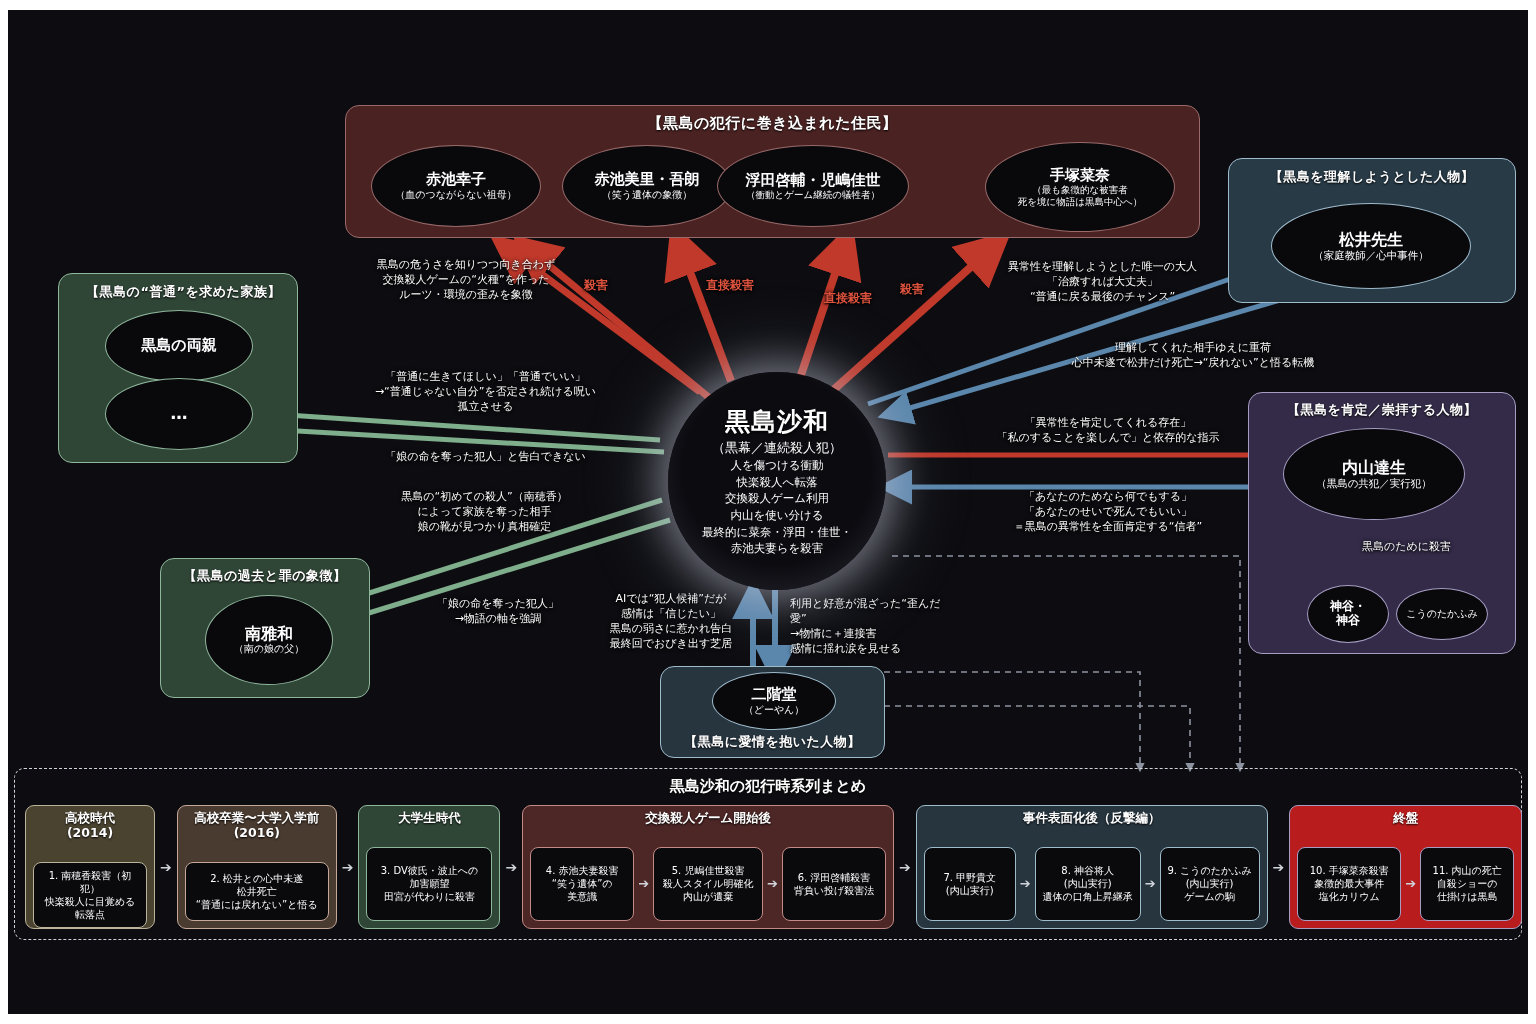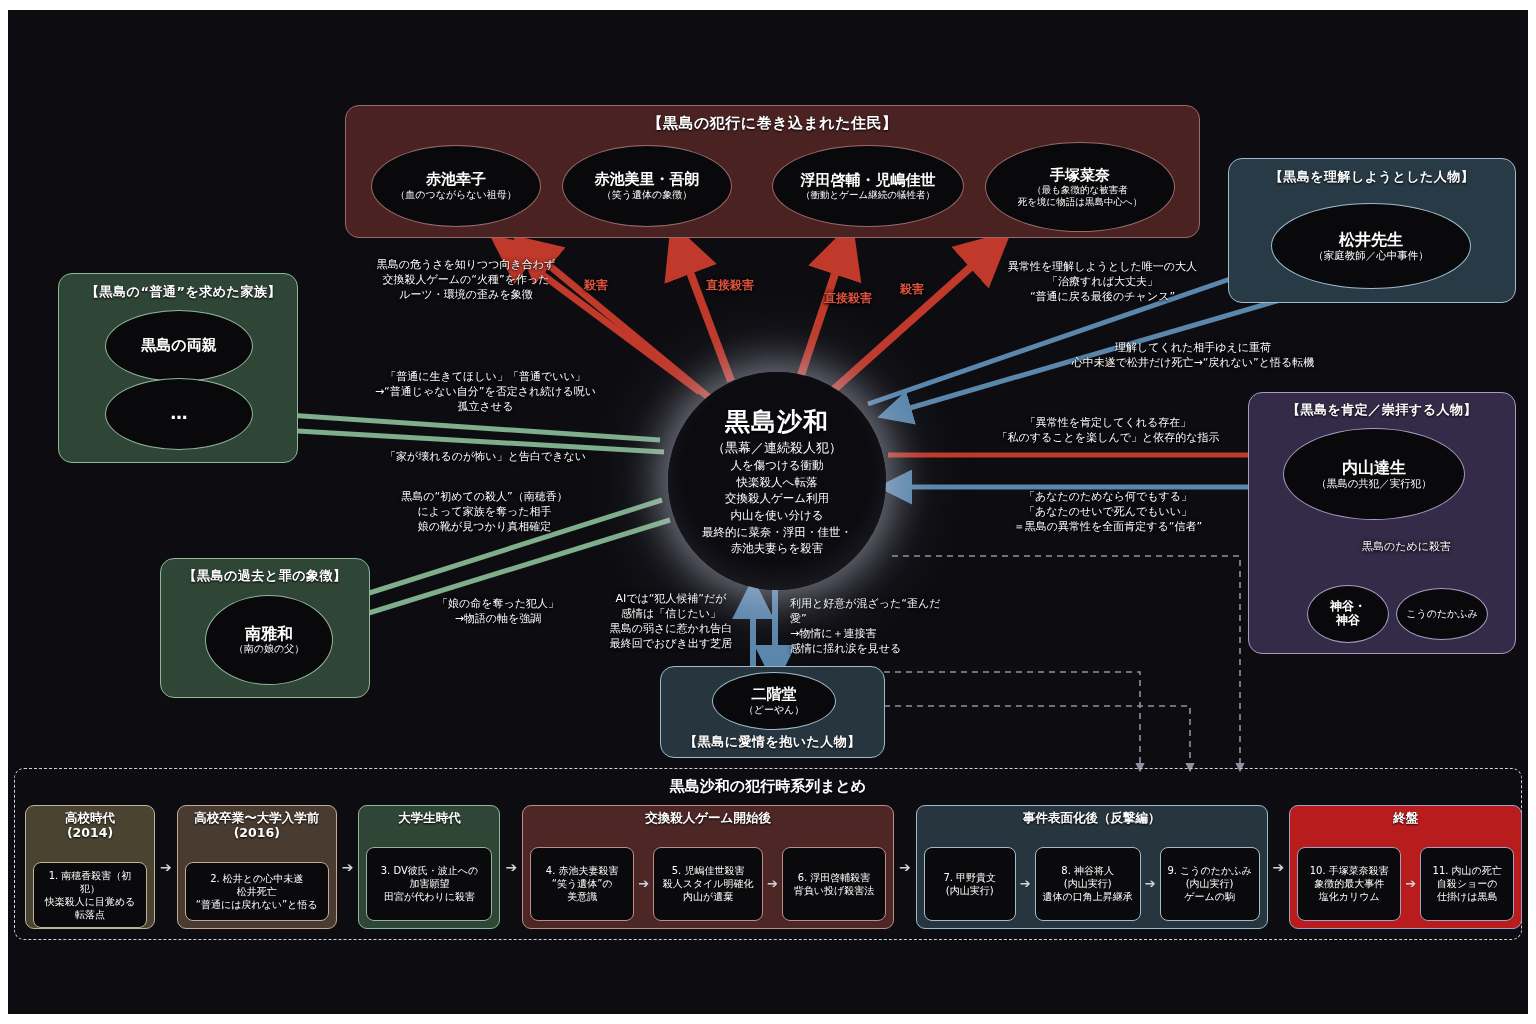--- a/index.html
+++ b/index.html
@@ -239,21 +239,21 @@
   <div class="ellipse" style="left:562px; top:145px; width:170px; height:82px; border:1.5px solid #9a6a6a;">
     <div class="nm" style="font-size:15px;">赤池美里・吾朗</div>
     <div class="sub" style="font-size:10px;">（笑う遺体の象徴）</div>
   </div>
 
   <div class="ellipse" style="left:371px; top:145px; width:170px; height:82px; border:1.5px solid #9a6a6a;">
     <div class="nm" style="font-size:15px;">赤池幸子</div>
     <div class="sub" style="font-size:10px;">（血のつながらない祖母）</div>
   </div>
 
-  <div class="ellipse" style="left:772px; top:145px; width:192px; height:82px; border:1.5px solid #9a6a6a;text-align:center;">
+  <div class="ellipse" style="left:717px; top:145px; width:192px; height:82px; border:1.5px solid #9a6a6a;text-align:center;">
     <div class="nm" style="font-size:15px;">浮田啓輔・児嶋佳世</div>
     <div class="sub" style="font-size:9.5px;">（衝動とゲーム継続の犠牲者）</div>
   </div>
 
   <div class="ellipse" style="left:985px; top:142px; width:190px; height:90px; border:1.5px solid #9a6a6a;">
     <div class="nm" style="font-size:15px;">手塚菜奈</div>
     <div class="sub" style="font-size:9.5px; white-space:pre-line;">（最も象徴的な被害者
 死を境に物語は黒島中心へ）</div>
   </div>
 
@@ -323,21 +323,21 @@
 ルーツ・環境の歪みを象徴</div>
 
   <div class="elabel red" style="left:584px; top:277px;">殺害</div>
   <div class="elabel red" style="left:706px; top:277px;">直接殺害</div>
   <div class="elabel red" style="left:824px; top:290px;">直接殺害</div>
   <div class="elabel red" style="left:900px; top:281px;">殺害</div>
 
   <div class="elabel" style="left:343px; top:370px; width:285px; text-align:center;">「普通に生きてほしい」「普通でいい」
 →“普通じゃない自分”を否定され続ける呪い
 孤立させる</div>
-  <div class="elabel" style="left:343px; top:450px; width:285px; text-align:center;">「家が壊れるのが怖い」と告白できない</div>
+  <div class="elabel" style="left:343px; top:450px; width:285px; text-align:center;">「娘の命を奪った犯人」と告白できない</div>
 
   <div class="elabel" style="left:352px; top:490px; width:265px; text-align:center;">黒島の“初めての殺人”（南穂香）
 によって家族を奪った相手
 娘の靴が見つかり真相確定</div>
   <div class="elabel" style="left:408px; top:597px; width:180px; text-align:center;">「娘の命を奪った犯人」
 →物語の軸を強調</div>
 
   <div class="elabel" style="left:965px; top:260px; width:275px; text-align:center;">異常性を理解しようとした唯一の大人
 「治療すれば大丈夫」
 “普通に戻る最後のチャンス”</div>

